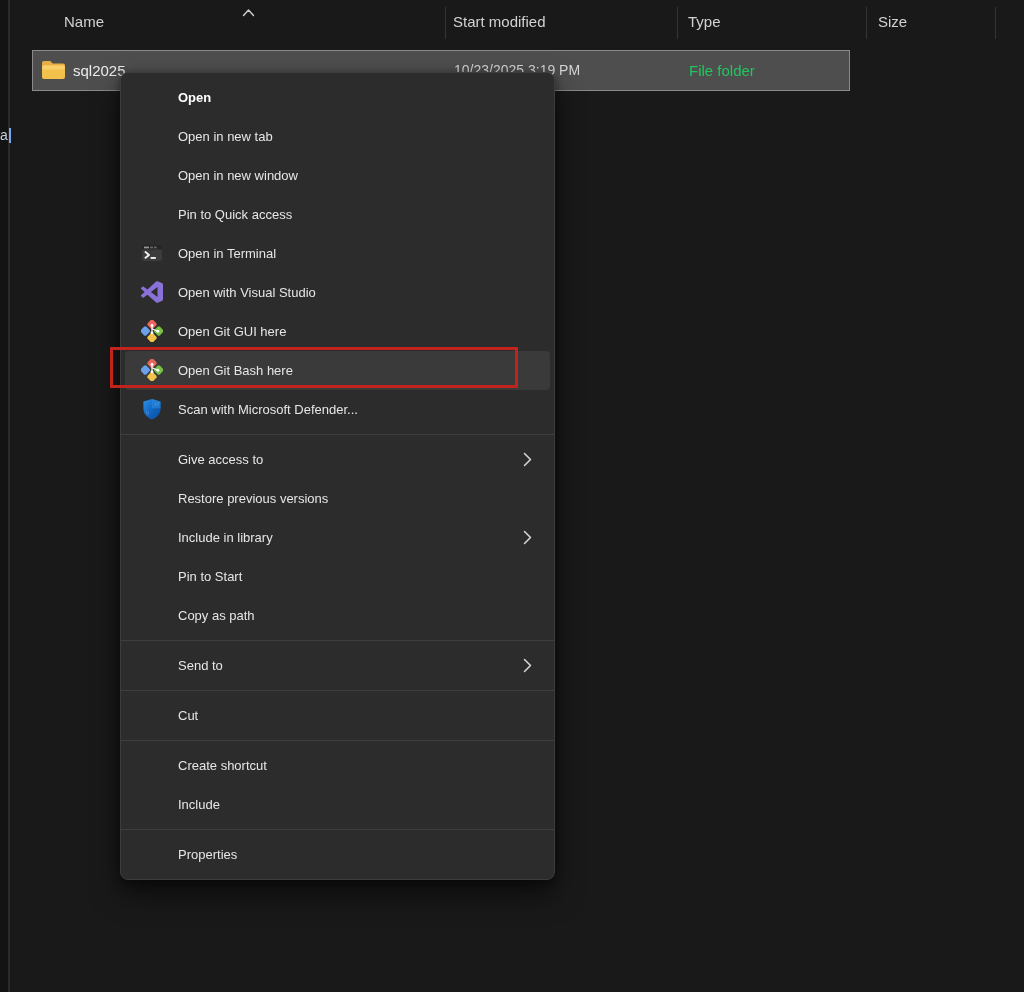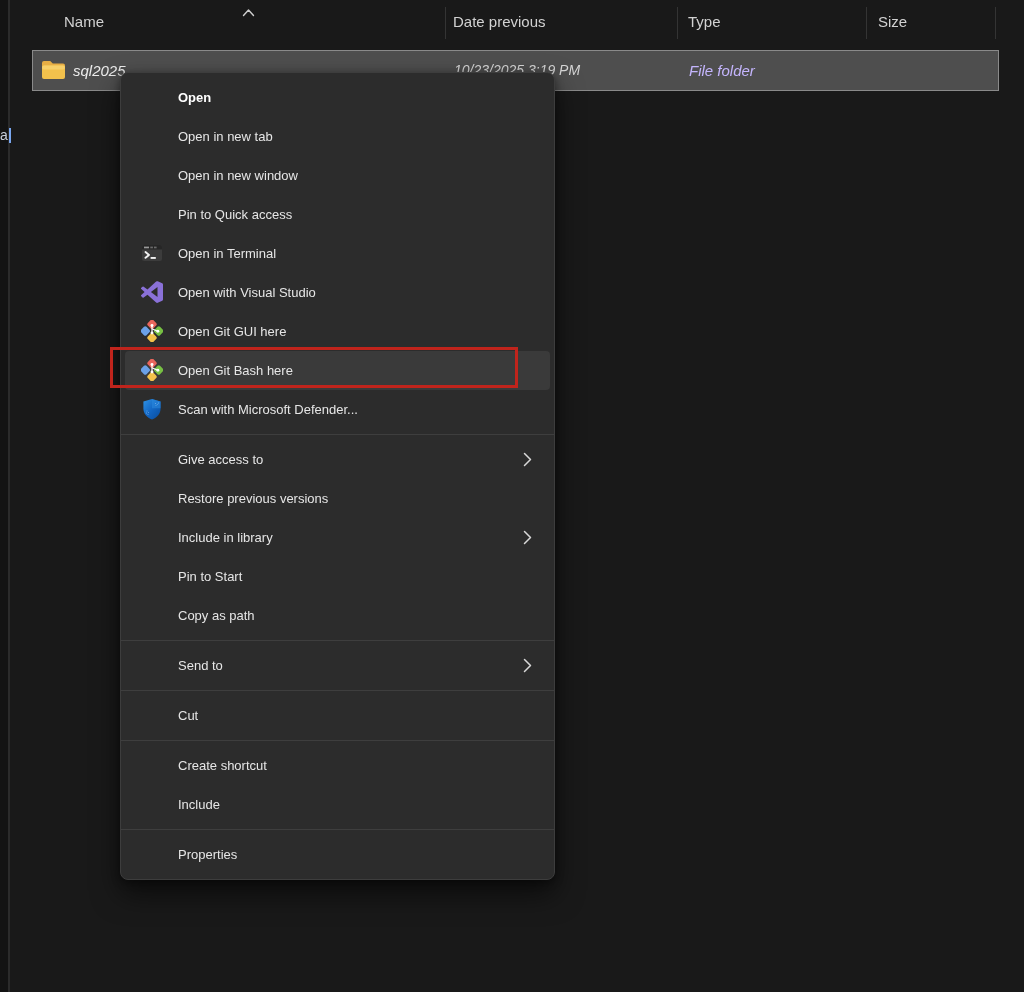--- a/index.html
+++ b/index.html
@@ -23,27 +23,27 @@
   .col-name  { left:54px; }
   .col-date  { left:443px; }
   .col-type  { left:678px; }
   .col-size  { left:868px; }
   .sort-caret { position:absolute; left:232px; top:3px; }
   .col-sep { position:absolute; top:7px; width:1px; height:32px; background:#343434; }
   .sep-1 { left:435px; } .sep-2 { left:667px; } .sep-3 { left:856px; } .sep-4 { left:985px; }
 
   
   .file-row {
-    position:absolute; left:32px; top:50px; width:967px; height:41px;
-    background:#4e4e4e; border:1px solid #8a8a8a; z-index:2; cursor:default;font-style:italic;
+    position:absolute; left:32px; top:50px; width:818px; height:41px;
+    background:#4e4e4e; border:1px solid #8a8a8a; z-index:2; cursor:default;
   }
   .row-folder-icon { position:absolute; left:8px; top:8px; width:25px; height:22px; }
   .row-name { position:absolute; left:40px; top:0; height:39px; line-height:39px; font-size:15px; color:#ececec; }
   .row-date { position:absolute; left:421px; top:0; height:39px; line-height:39px; font-size:14px; color:#d6d6d6; }
-  .row-type { position:absolute; left:656px; top:0; height:39px; line-height:39px; font-size:15px; color:#c4b5fd; }
+  .row-type { position:absolute; left:656px; top:0; height:39px; line-height:39px; font-size:15px; color:#22c55e; }
 
   
   .context-menu {
     position:absolute; left:120px; top:72px; width:435px;
     background:#2c2c2c; border:1px solid #3d3d3d; border-radius:8px;
     padding:5px 0; z-index:5;
     box-shadow:0 14px 28px rgba(0,0,0,0.55), 0 2px 8px rgba(0,0,0,0.4);
   }
   .menu-item {
     position:relative; height:39px; margin:0 4px; padding-left:53px;
@@ -75,21 +75,21 @@
     <span class="frag-caret"></span>
   </div>
 
   <div class="col-header">
     <span class="sort-caret">
       <svg width="13" height="9" viewBox="0 0 13 9">
           <path d="M1.5 7.5 L6.5 2 L11.5 7.5" stroke="#cfcfcf" stroke-width="1.4" fill="none" stroke-linecap="round" stroke-linejoin="round"></path>
         </svg>
     </span>
     <div class="col-label col-name">Name</div>
-    <div class="col-label col-date">Date previous</div>
+    <div class="col-label col-date">Start modified</div>
     <div class="col-label col-type">Type</div>
     <div class="col-label col-size">Size</div>
     <div class="col-sep sep-1"></div>
     <div class="col-sep sep-2"></div>
     <div class="col-sep sep-3"></div>
     <div class="col-sep sep-4"></div>
   </div>
 
   <div class="file-row">
     <span class="row-folder-icon">

